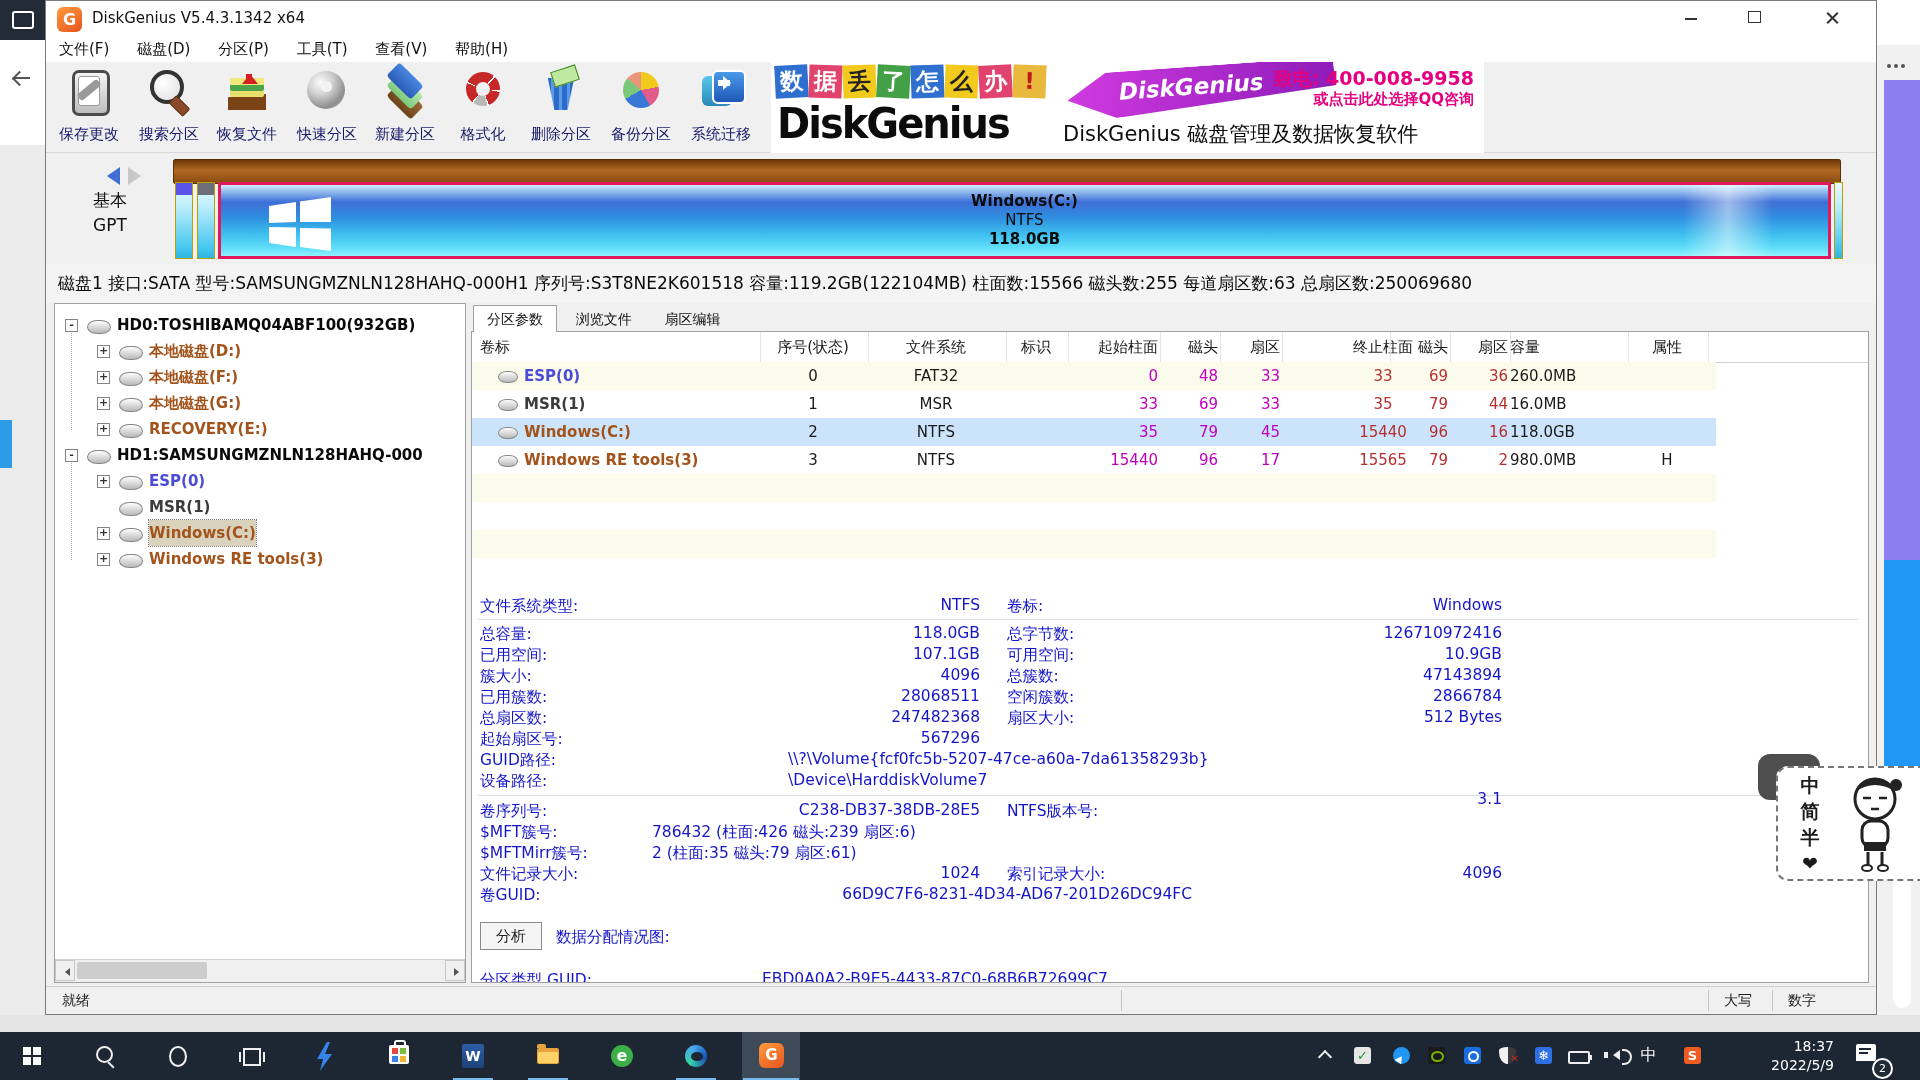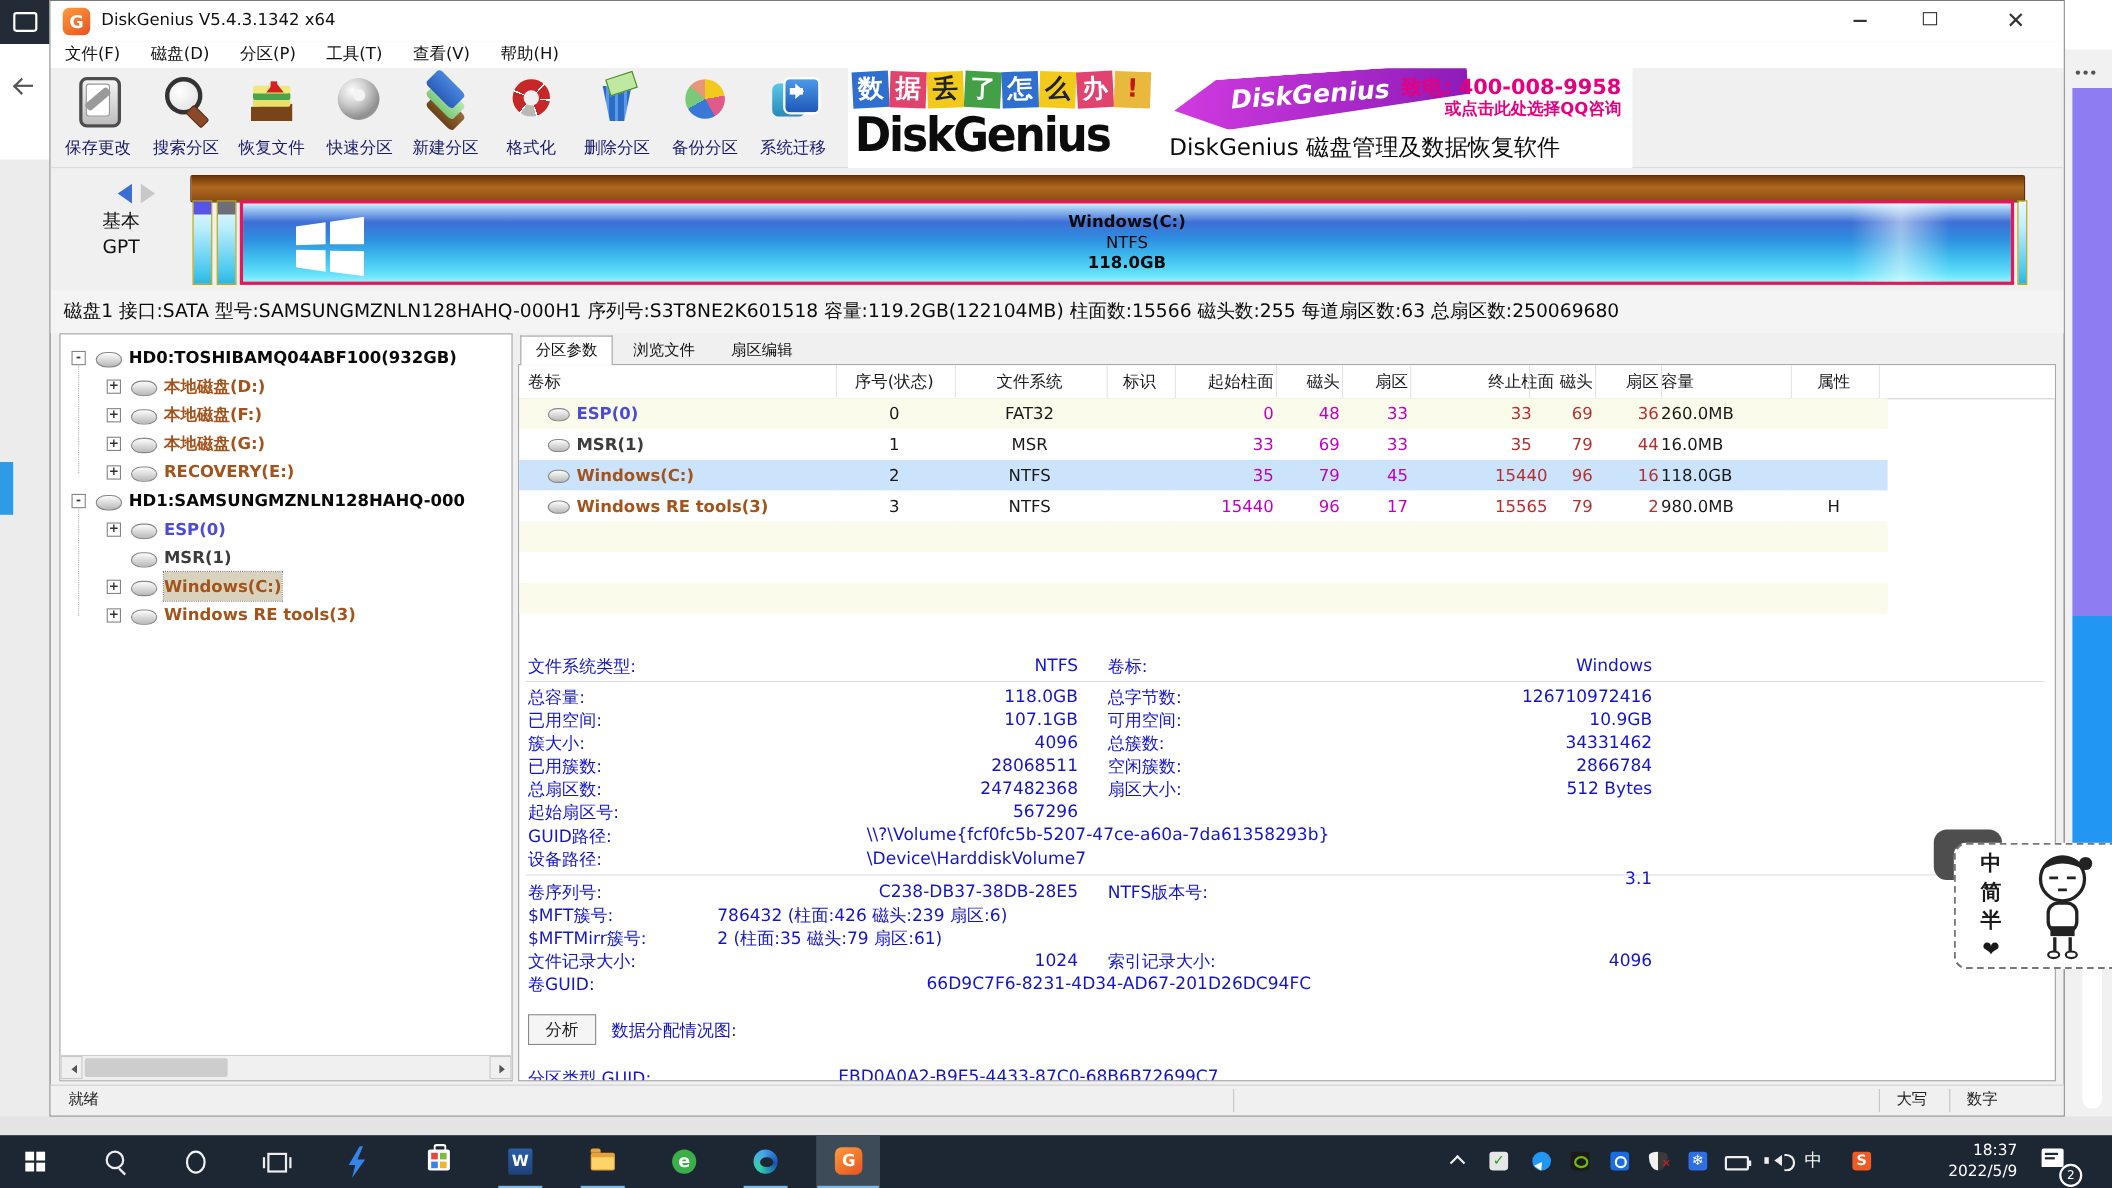--- a/index.html
+++ b/index.html
@@ -560,21 +560,21 @@
       <span class="det dvR" style="top:292px">126710972416</span>
 
       <span class="det dl" style="top:313px">已用空间:</span>
       <span class="det dvL" style="top:313px">107.1GB</span>
       <span class="det drl" style="top:313px">可用空间:</span>
       <span class="det dvR" style="top:313px">10.9GB</span>
 
       <span class="det dl" style="top:334px">簇大小:</span>
       <span class="det dvL" style="top:334px">4096</span>
       <span class="det drl" style="top:334px">总簇数:</span>
-      <span class="det dvR" style="top:334px">34331462</span>
+      <span class="det dvR" style="top:334px">47143894</span>
 
       <span class="det dl" style="top:355px">已用簇数:</span>
       <span class="det dvL" style="top:355px">28068511</span>
       <span class="det drl" style="top:355px">空闲簇数:</span>
       <span class="det dvR" style="top:355px">2866784</span>
 
       <span class="det dl" style="top:376px">总扇区数:</span>
       <span class="det dvL" style="top:376px">247482368</span>
       <span class="det drl" style="top:376px">扇区大小:</span>
       <span class="det dvR" style="top:376px">512 Bytes</span>

